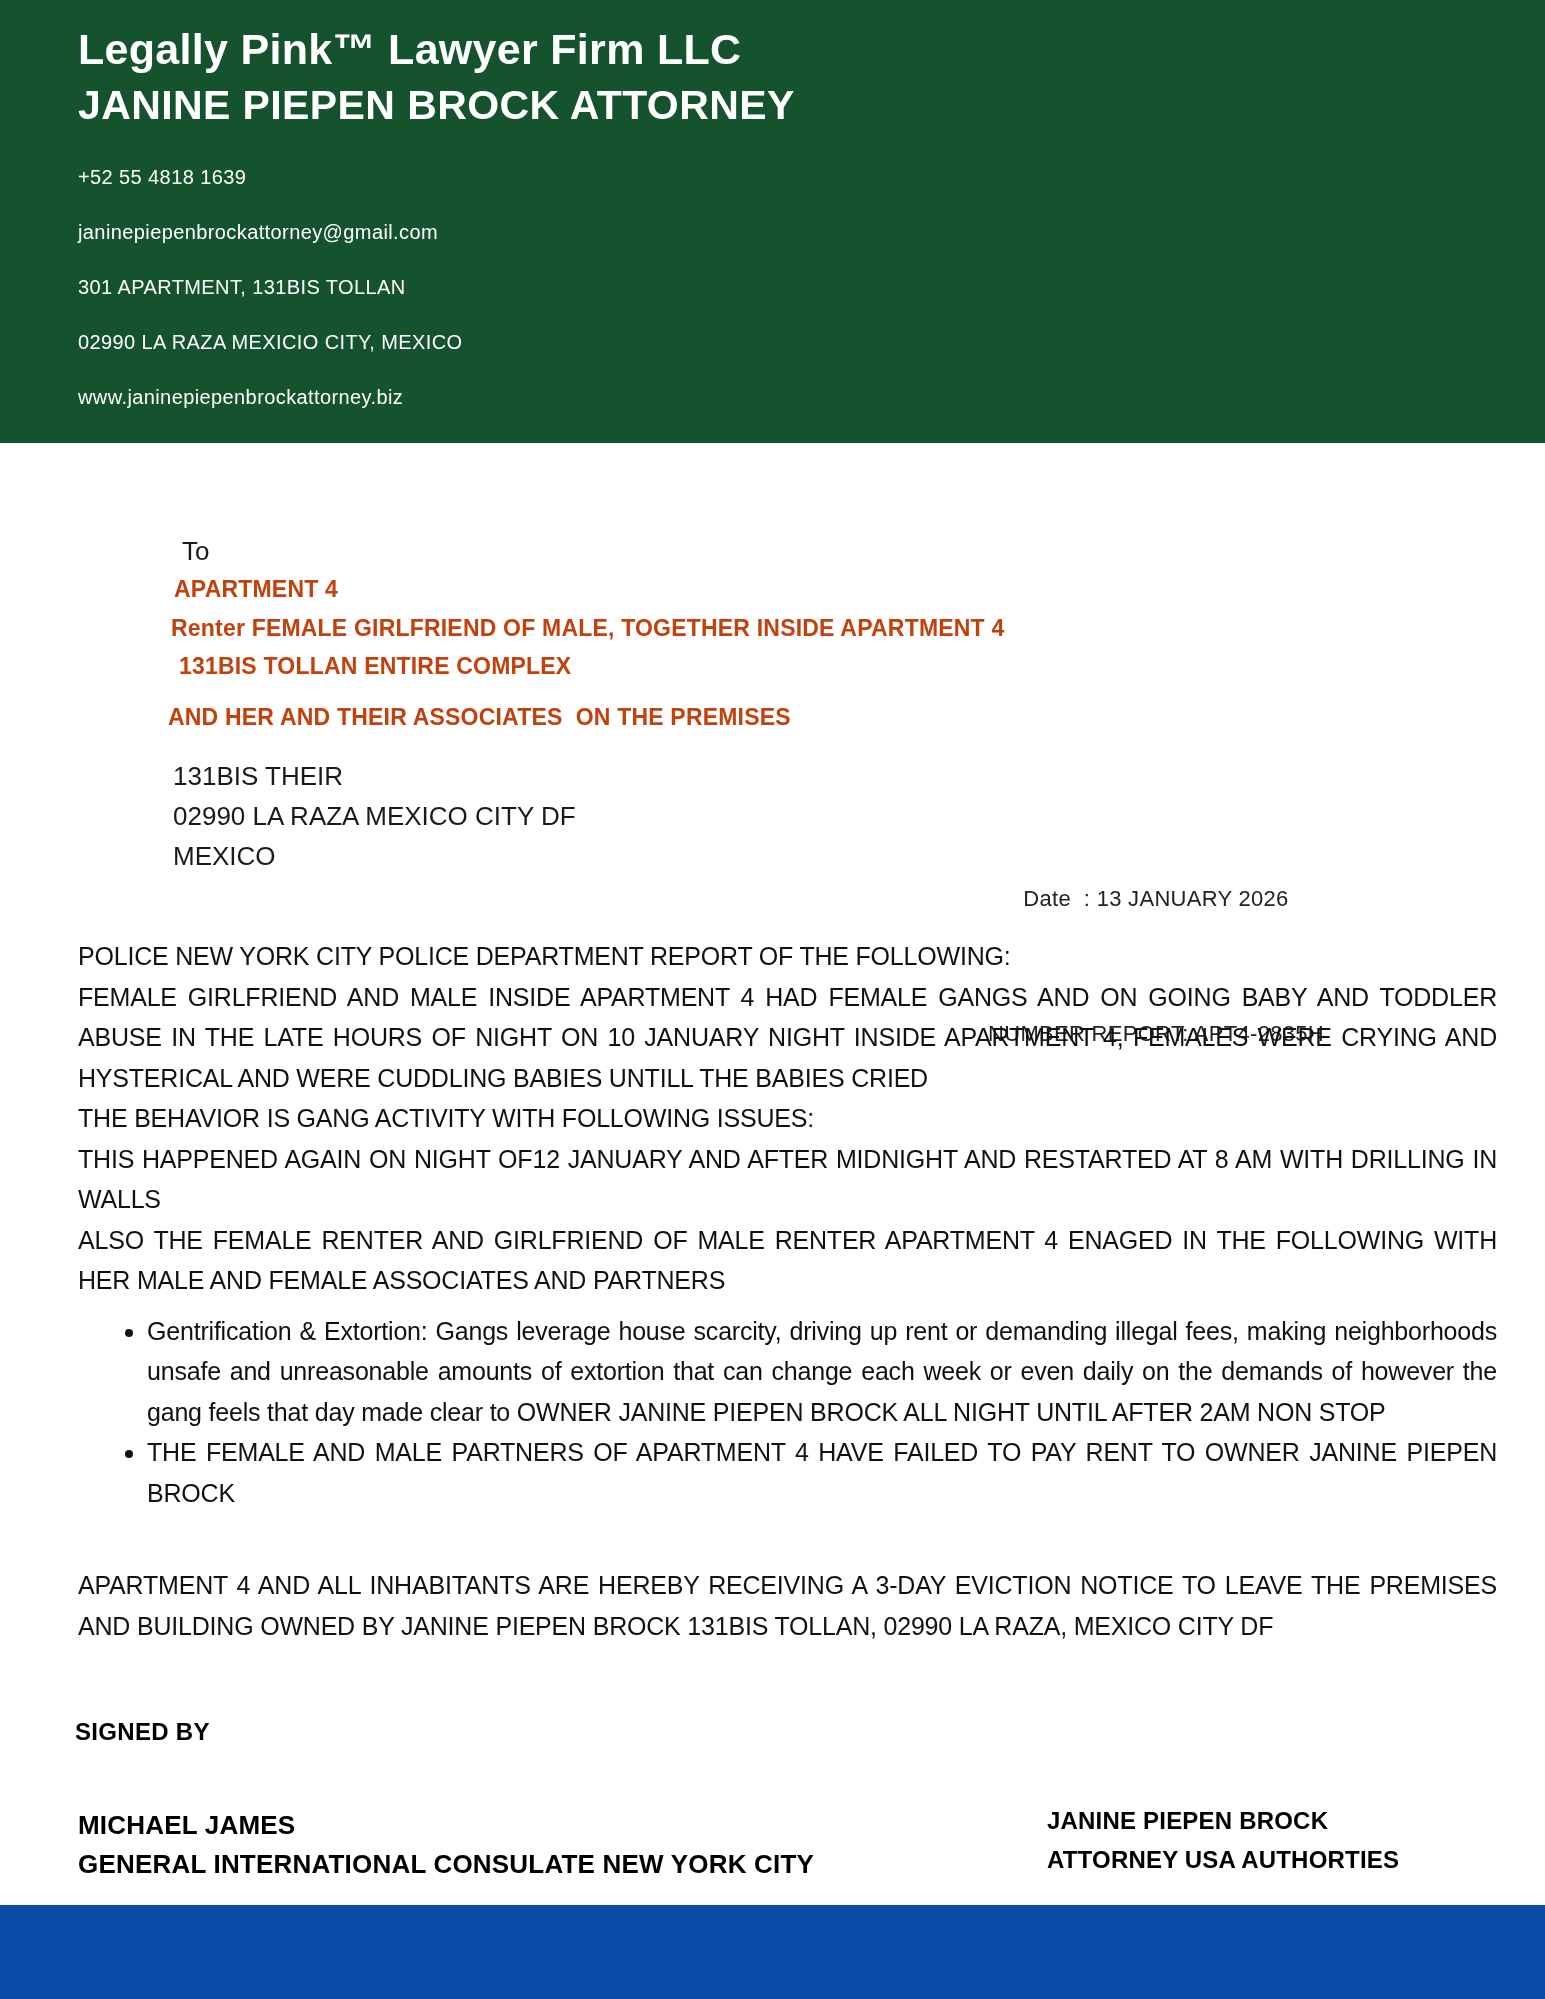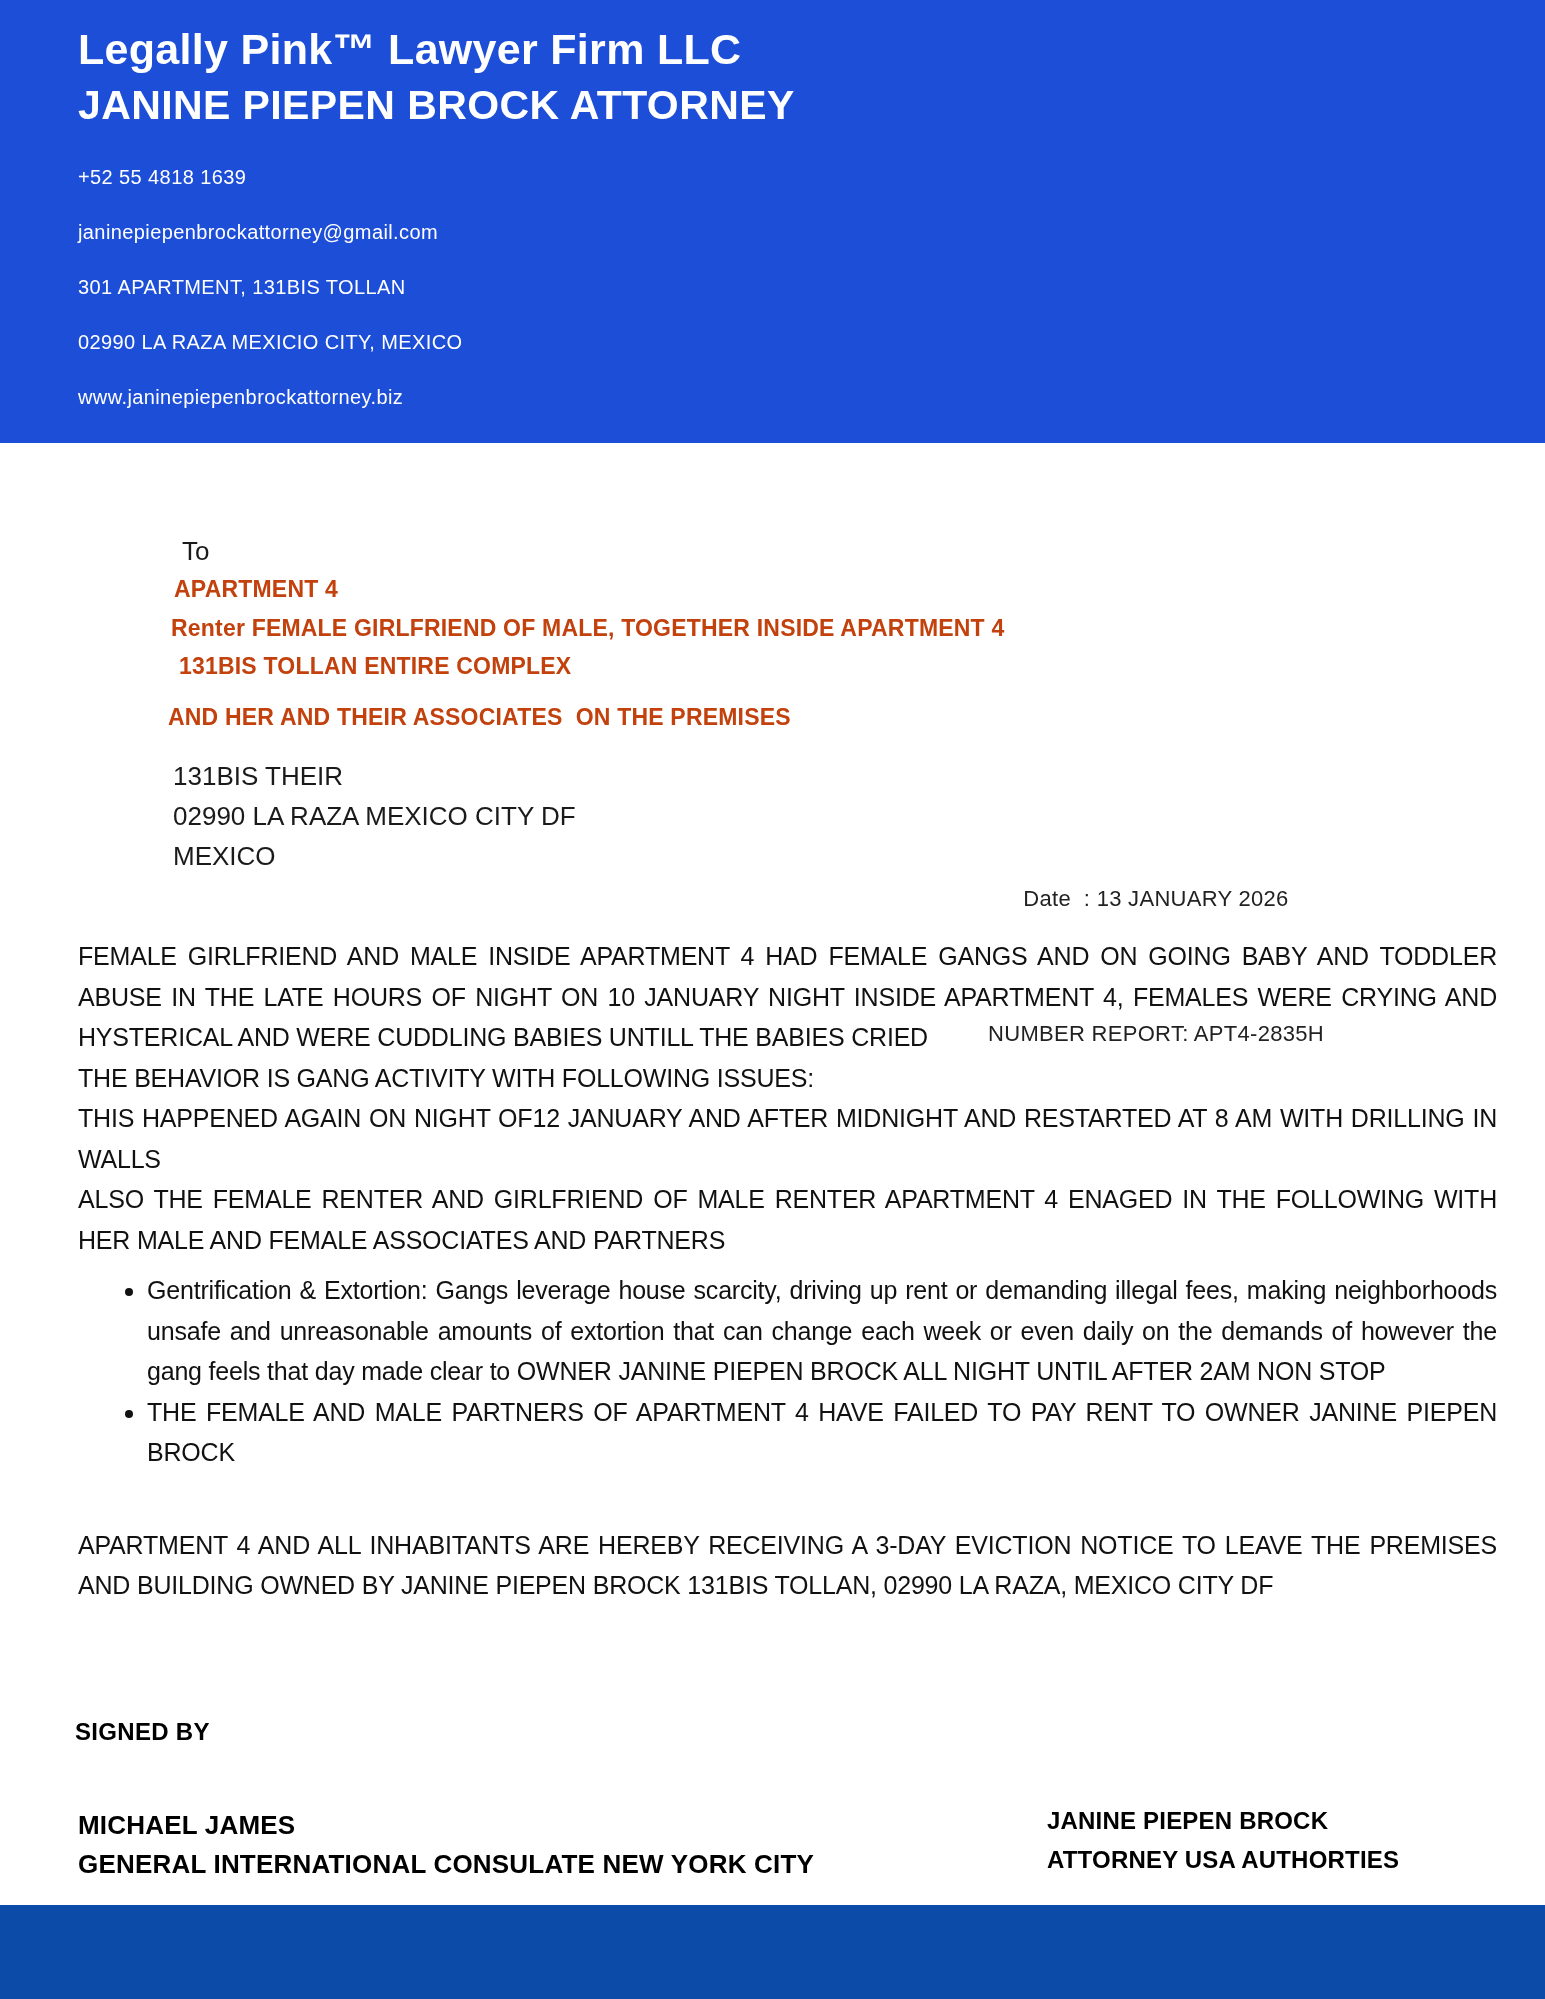--- a/index.html
+++ b/index.html
@@ -12,21 +12,21 @@
     font-family: "Liberation Sans", sans-serif;
     color: #1a1a1a;
     overflow: hidden;
   }
   
   .letterhead {
     position: absolute;
     top: 0; left: 0;
     width: 100%;
     height: 443px;
-    background: #1d4ed8;
+    background: #14532d;
     color: #ffffff;
     box-sizing: border-box;
     padding: 26px 40px 0 78px;
   }
   .brand1 { font-size: 43px; font-weight: 700; line-height: 1.1; letter-spacing: 0.3px; }
   .brand2 { font-size: 41px; font-weight: 700; line-height: 1.1; letter-spacing: 0.4px; margin-top: 10px; }
   .contacts { margin-top: 22px; }
   .contact { font-size: 20px; font-weight: 400; line-height: 55px; letter-spacing: 0.4px; }
   
   .abs { position: absolute; }
@@ -99,20 +99,21 @@
     <div>02990 LA RAZA MEXICO CITY DF</div>
     <div>MEXICO</div>
   </div>
 
   <div class="abs meta-block">
     <div>Date  : 13 JANUARY 2026</div>
     <div>NUMBER REPORT: APT4-2835H</div>
   </div>
 
   <div class="abs body-text">
+    <p>POLICE NEW YORK CITY POLICE DEPARTMENT REPORT OF THE FOLLOWING:</p>
     <p>FEMALE GIRLFRIEND AND MALE INSIDE APARTMENT 4 HAD FEMALE GANGS AND ON GOING BABY AND TODDLER ABUSE IN THE LATE HOURS OF NIGHT ON 10 JANUARY NIGHT INSIDE APARTMENT 4, FEMALES WERE CRYING AND HYSTERICAL AND WERE CUDDLING BABIES UNTILL THE BABIES CRIED</p>
     <p>THE BEHAVIOR IS GANG ACTIVITY WITH FOLLOWING ISSUES:</p>
     <p>THIS HAPPENED AGAIN ON NIGHT OF12 JANUARY AND AFTER MIDNIGHT AND RESTARTED AT 8 AM WITH DRILLING IN WALLS</p>
     <p>ALSO THE FEMALE RENTER AND GIRLFRIEND OF MALE RENTER APARTMENT 4 ENAGED IN THE FOLLOWING WITH HER MALE AND FEMALE ASSOCIATES AND PARTNERS</p>
     <ul>
       <li>Gentrification &amp; Extortion: Gangs leverage house scarcity, driving up rent or demanding illegal fees, making neighborhoods unsafe and unreasonable amounts of extortion that can change each week or even daily on the demands of however the gang feels that day made clear to OWNER JANINE PIEPEN BROCK ALL NIGHT UNTIL AFTER 2AM NON STOP</li>
       <li>THE FEMALE AND MALE PARTNERS OF APARTMENT 4 HAVE FAILED TO PAY RENT TO OWNER JANINE PIEPEN BROCK</li>
     </ul>
     <p class="closing">APARTMENT 4 AND ALL INHABITANTS ARE HEREBY RECEIVING A 3-DAY EVICTION NOTICE TO LEAVE THE PREMISES AND BUILDING OWNED BY JANINE PIEPEN BROCK 131BIS TOLLAN, 02990 LA RAZA, MEXICO CITY DF</p>
   </div>

